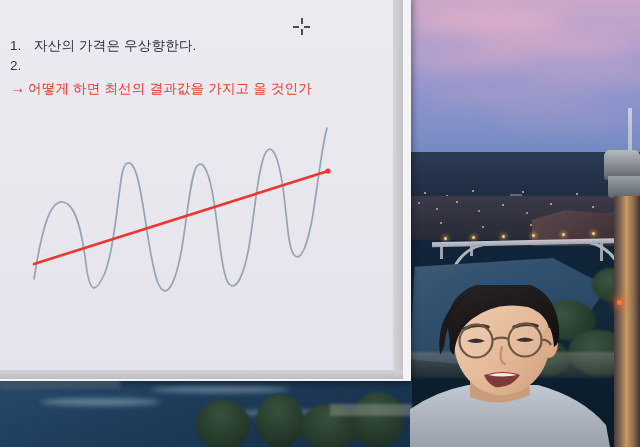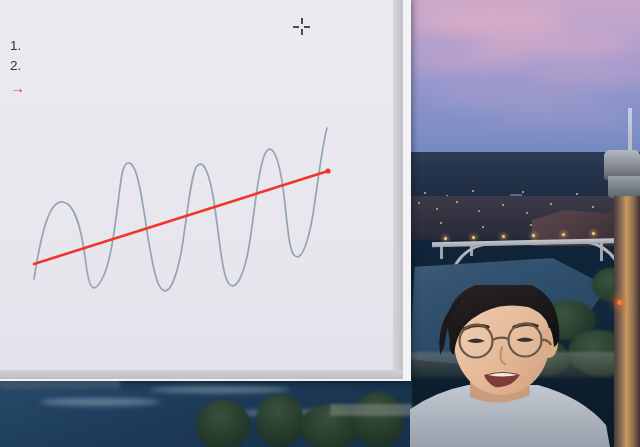--- a/index.html
+++ b/index.html
@@ -362,26 +362,28 @@
     <path d="M 74 90 Q 93 84 110 90 Q 100 104 85 102 Q 77 98 74 90 Z" fill="#7e3b38"></path>
     <path d="M 78 90 Q 93 86 107 90 Q 93 93 78 90 Z" fill="#f0ece6"></path>
   </svg>
 
   <div class="board-frame">
     <div class="board">
 
       <div class="notes">
         <div class="note-row">
           <span class="note-num">1.</span>
+          <span class="note-txt">자산의 가격은 우상향한다.</span>
         </div>
         <div class="note-row">
           <span class="note-num">2.</span>
         </div>
         <div class="note-row conclusion">
           <span class="note-num">→</span>
+          <span class="note-txt">어떻게 하면 최선의 결과값을 가지고 올 것인가</span>
         </div>
       </div>
 
       <svg class="drawing" viewBox="0 0 397 374">
 
         <path d="M 38 283
                  C 46 232, 54 204, 67 206
                  C 80 208, 86 236, 90 268
                  C 94 300, 100 296, 108 279
                  C 118 256, 122 200, 126 178

